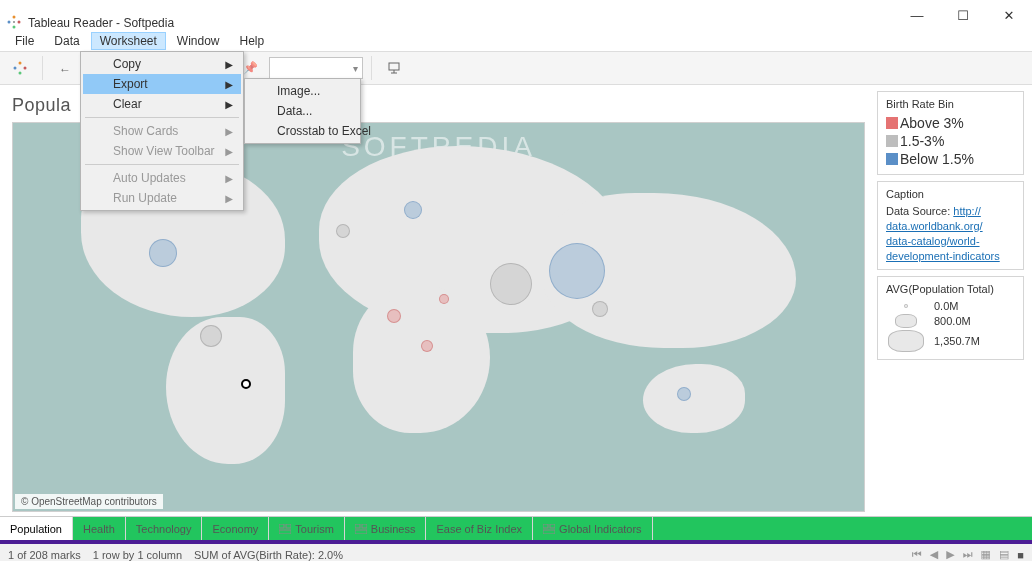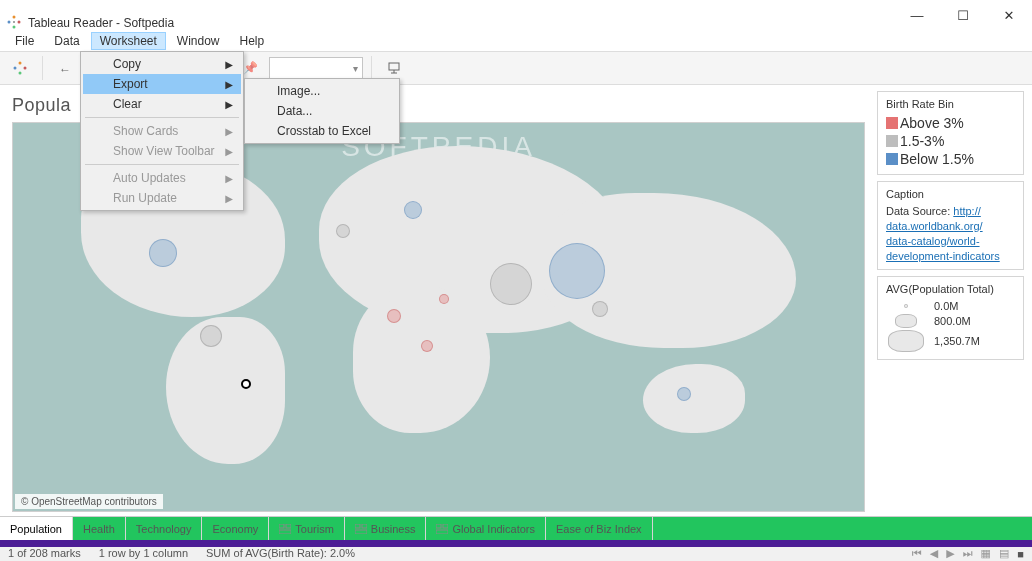--- a/index.html
+++ b/index.html
@@ -28,21 +28,21 @@
 .card .ct { font-size:11px; color:#333; margin-bottom:4px;}
 .legend-row { display:flex; align-items:center; gap:2px; padding:1px 0; font-size:14px;}
 .sw { width:12px; height:12px; }
 .caption a { color:#1a6fb5; text-decoration:underline;}
 .size-row { display:flex; align-items:center; gap:8px; padding:1px 0;}
 .size-bubble { border:1px solid #bbb; background:#e8e8e8; border-radius:40%;}
 .tabs { height:24px; border-top:1px solid #ccc; background:#22c55e; display:flex; align-items:stretch;}
 .tab { padding:0 10px; display:flex; align-items:center; gap:4px; border-right:1px solid #d5d5d5; font-size:11px; color:#555;}
 .tab.active { background:#fff; color:#000;}
 .tab .ticon { width:12px; height:10px; display:inline-block;}
-.statusbar { height:21px; background:#f1f1f1; border-top:7px solid #4c1d95; display:flex; align-items:flex-start; padding:0 8px; font-size:11px; color:#555; gap:18px;}
+.statusbar { height:21px; background:#f1f1f1; border-top:4px solid #4c1d95; display:flex; align-items:flex-end; padding:0 8px; font-size:11px; color:#555; gap:12px;}
 .statusbar .right { margin-left:auto; display:flex; align-items:center; gap:8px; color:#999;}
 .menu-popup { position:absolute; background:#f0f0f0; border:1px solid #b5b5b5; box-shadow:2px 2px 4px rgba(0,0,0,0.2); z-index:100; font-size:12px; padding:2px;}
 .menu-popup .mrow { height:20px; display:flex; align-items:center; padding:0 28px 0 30px; color:#333; white-space:nowrap; position:relative;}
 .menu-popup .mrow.disabled { color:#999;}
 .menu-popup .mrow.hover { background:#91c9f7;}
 .menu-popup .mrow .arrow { position:absolute; right:8px; font-size:10px;}
 .menu-popup .msep { height:1px; background:#ccc; margin:3px 2px;}
 .bubble { position:absolute; border-radius:50%; }
 .bubble.red { background:rgba(230,150,150,0.5); border:1px solid rgba(200,100,100,0.5);}
 .bubble.gray { background:rgba(200,200,200,0.6); border:1px solid rgba(160,160,160,0.6);}
@@ -208,29 +208,29 @@
     </div>
     <div class="tab">
       <span class="ticon"><svg width="12" height="10">
           <rect x="0" y="0" width="5" height="4" fill="none" stroke="#888"></rect>
           <rect x="7" y="0" width="5" height="4" fill="none" stroke="#888"></rect>
           <rect x="0" y="6" width="12" height="4" fill="none" stroke="#888"></rect>
         </svg></span>
       <span>Business</span>
     </div>
     <div class="tab">
+      <span>Ease of Biz Index</span>
+    </div>
+    <div class="tab">
       <span class="ticon"><svg width="12" height="10">
           <rect x="0" y="0" width="5" height="4" fill="none" stroke="#888"></rect>
           <rect x="7" y="0" width="5" height="4" fill="none" stroke="#888"></rect>
           <rect x="0" y="6" width="12" height="4" fill="none" stroke="#888"></rect>
         </svg></span>
       <span>Global Indicators</span>
-    </div>
-    <div class="tab">
-      <span>Ease of Biz Index</span>
     </div>
   </div>
 
 <div class="statusbar">
   <span>1 of 208 marks</span>
   <span>1 row by 1 column</span>
   <span>SUM of AVG(Birth Rate): 2.0%</span>
   <div class="right">
     <span>⏮</span>
     <span>◀</span>
@@ -246,17 +246,17 @@
     <div class="mrow">Copy<span class="arrow">▶</span></div>
     <div class="mrow hover">Export<span class="arrow">▶</span></div>
     <div class="mrow">Clear<span class="arrow">▶</span></div>
     <div class="msep"></div>
     <div class="mrow disabled">Show Cards<span class="arrow">▶</span></div>
     <div class="mrow disabled">Show View Toolbar<span class="arrow">▶</span></div>
     <div class="msep"></div>
     <div class="mrow disabled">Auto Updates<span class="arrow">▶</span></div>
     <div class="mrow disabled">Run Update<span class="arrow">▶</span></div>
   </div>
-<div class="menu-popup" id="export-menu" style="left:244px;top:78px;width:156px">
+<div class="menu-popup" id="export-menu" style="left:244px;top:78px;width:117px">
     <div class="mrow">Image...</div>
     <div class="mrow">Data...</div>
     <div class="mrow">Crosstab to Excel</div>
   </div>
 
 </body></html>

